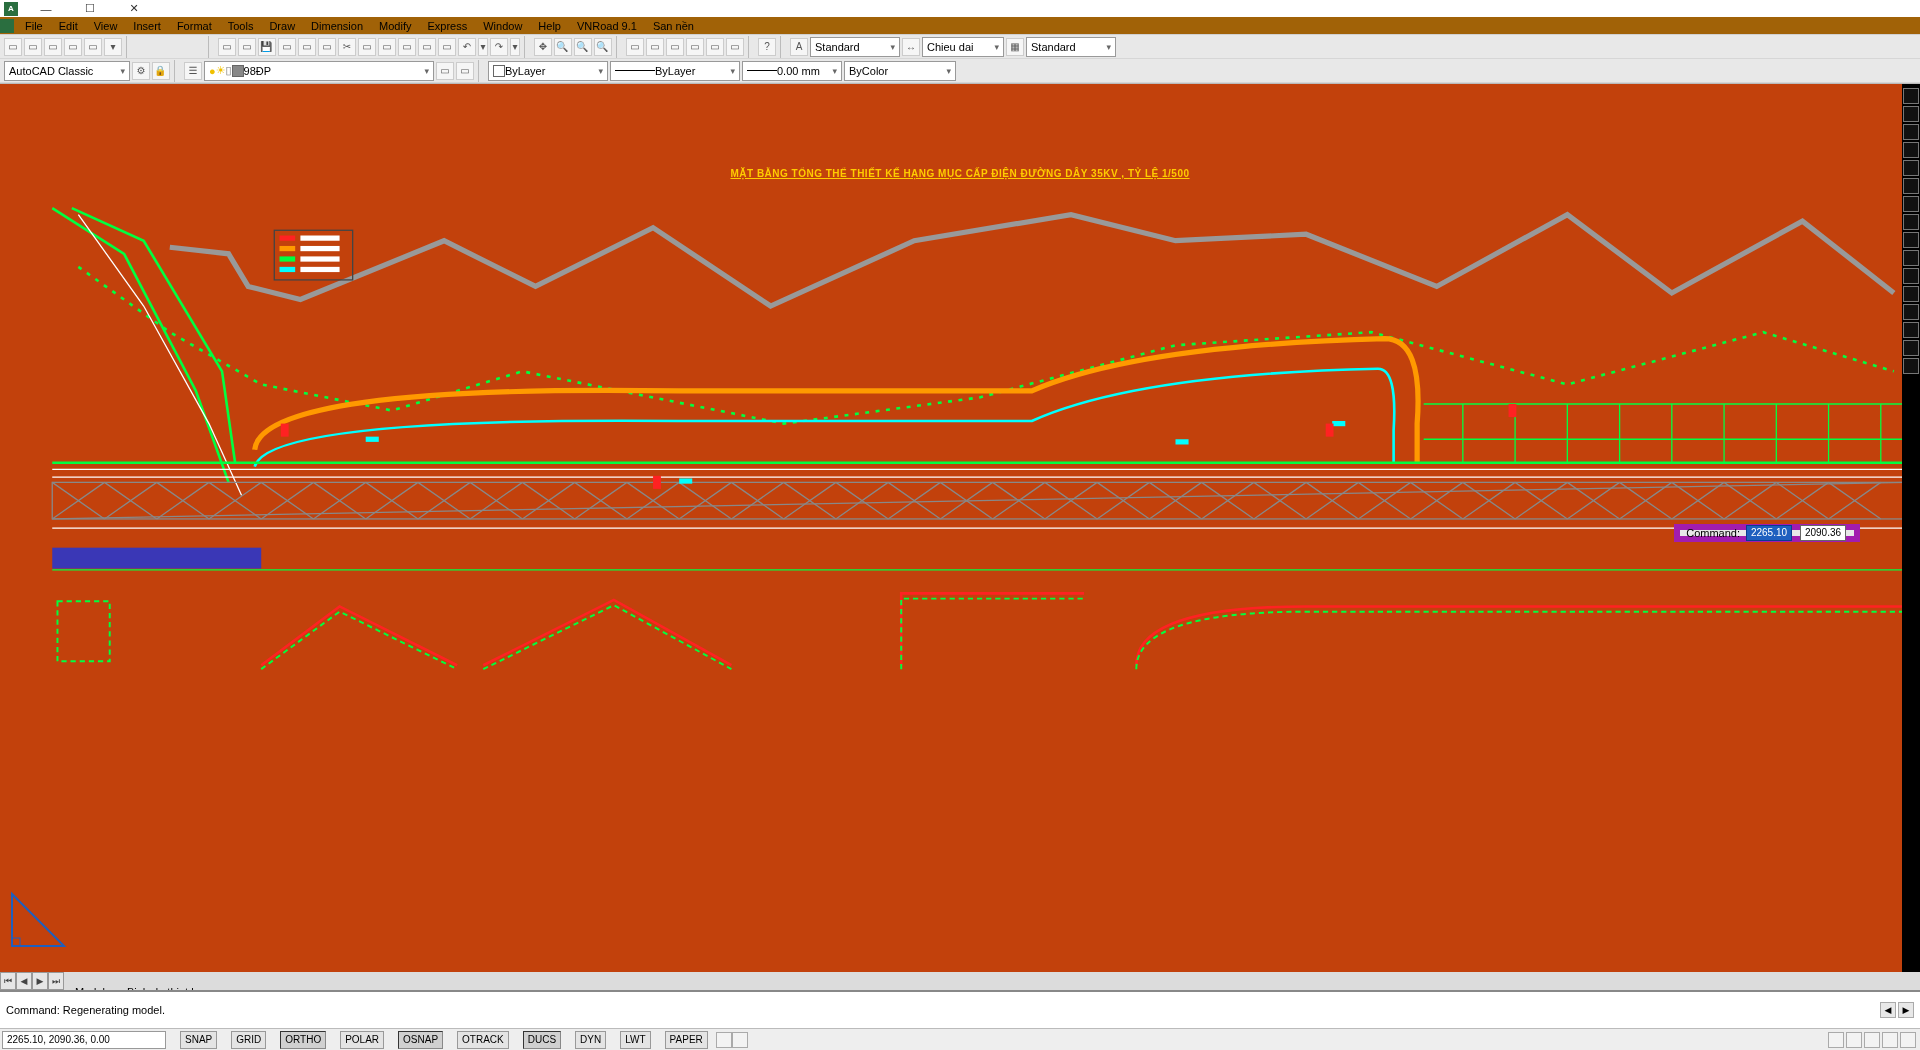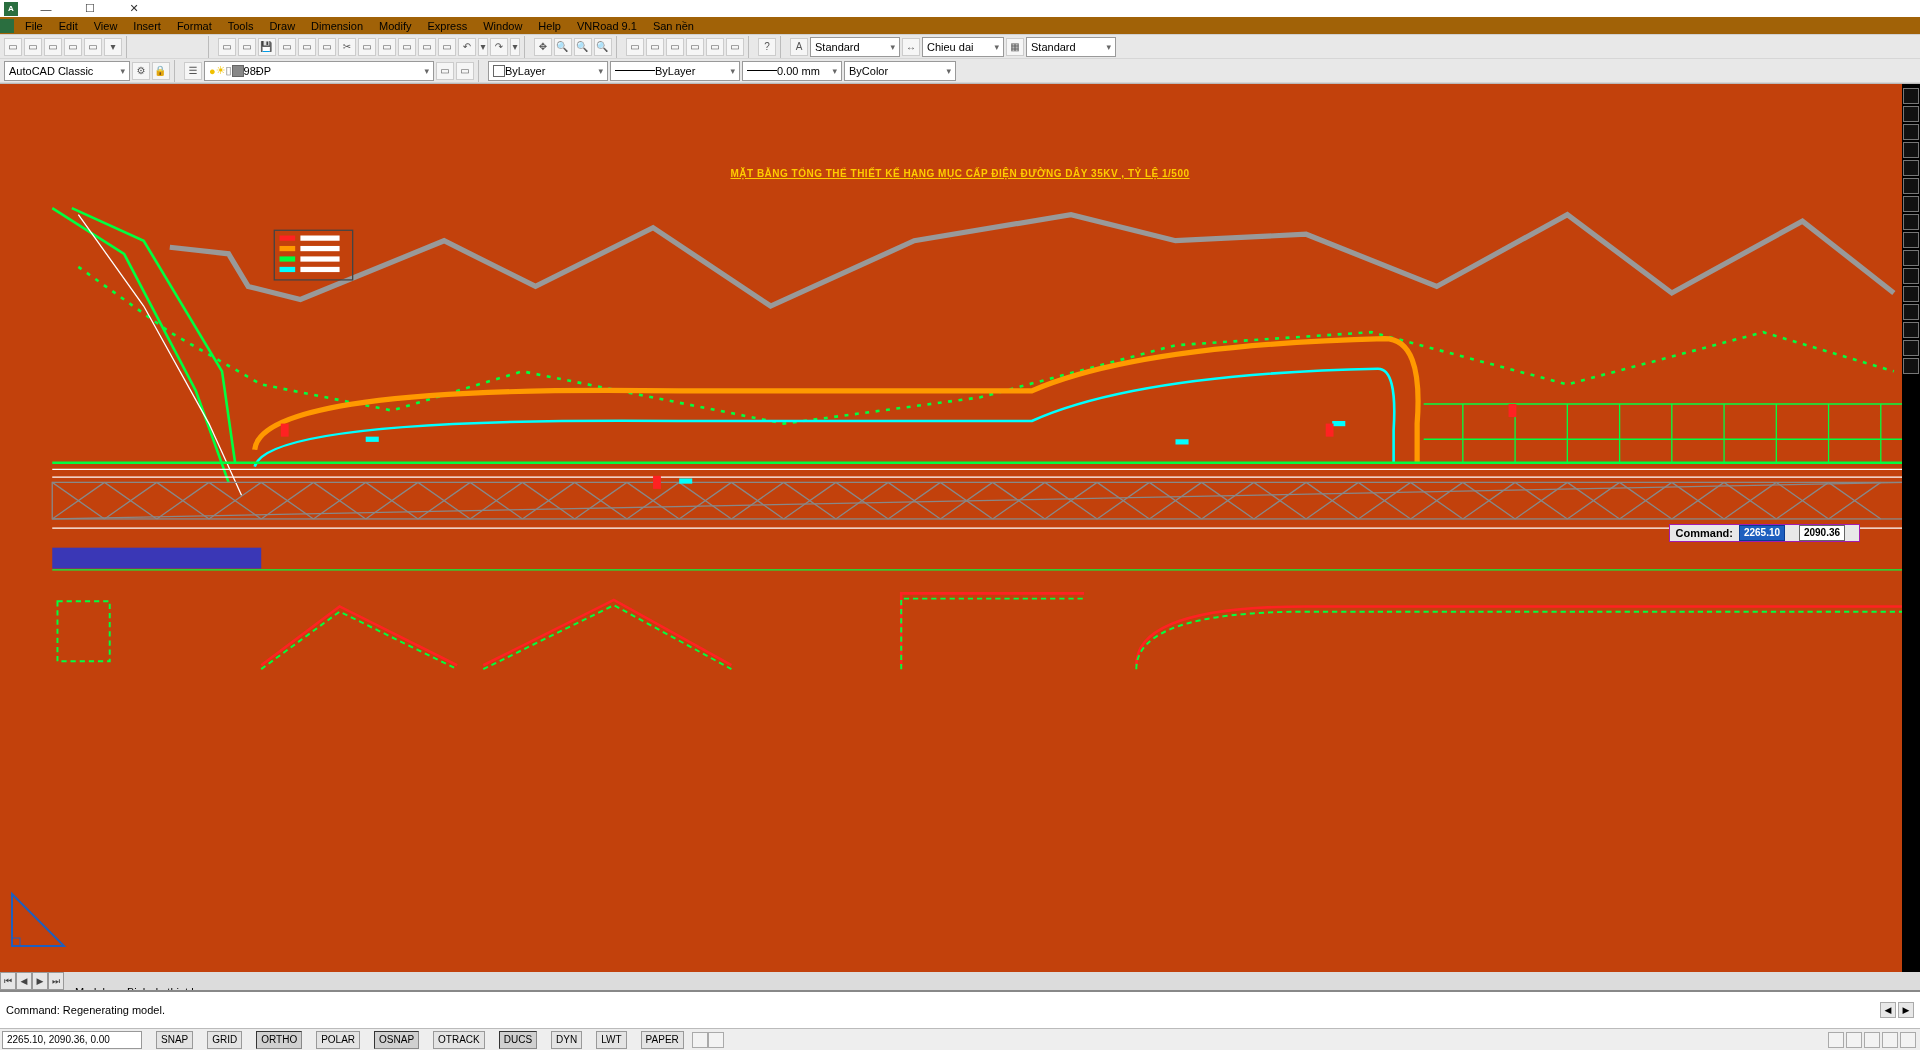--- a/index.html
+++ b/index.html
@@ -15,35 +15,35 @@
 .trow { height: 24px; display: flex; align-items: center; padding: 0 4px; gap: 2px; border-bottom: 1px solid #d6d6d6; }
 .tbtn { width: 18px; height: 18px; background: #f6f6f6; border: 1px solid #ccc; display: flex; align-items: center; justify-content: center; font-size: 10px; color: #555; }
 .sep { width: 6px; height: 22px; border-left: 1px solid #bbb; margin: 0 2px; }
 .dd { height: 20px; background: #fff; border: 1px solid #999; display: flex; align-items: center; padding: 0 4px; color: #000; overflow: hidden; white-space: nowrap; }
 .dd .arr { margin-left: auto; color: #666; font-size: 9px; }
 .swatch { width: 12px; height: 12px; border: 1px solid #666; }
 .canvas-wrap { flex: 1; position: relative; background: #c2410c; overflow: hidden; padding-left: 12px; }
 .canvas { position: absolute; inset: 0; }
 .rpanel { position: absolute; right: 0; top: 0; width: 18px; height: 100%; background: #000; display: flex; flex-direction: column; align-items: center; gap: 2px; padding-top: 4px; }
 .rpanel .ric { width: 16px; height: 16px; border: 1px solid #777; background: #111; }
-.cmdfloat { position: absolute; right: 60px; top: 440px; background: #e8e8e8; border: 1px solid #a21caf; display: flex; align-items: center; height: 18px; font-weight: bold; }
+.cmdfloat { position: absolute; right: 60px; top: 440px; background: #e8e8e8; border: 6px solid #a21caf; display: flex; align-items: center; height: 18px; }
 .cmdfloat .lbl { padding: 0 6px; color: #000; }
-.cmdfloat .val { height: 16px; width: 46px; border: 1px solid #666; background: #fff; text-align: center; line-height: 14px; margin-right: 14px; font-size: 10px; }
+.cmdfloat .val { height: 16px; width: 46px; border: 1px solid #666; background: #fff; text-align: center; line-height: 14px; margin-right: 8px; font-size: 10px; }
 .cmdfloat .val.sel { background: #1e5fbf; color: #fff; border-color: #0a3c90; }
 .ucs-tri { position: absolute; left: 8px; bottom: 40px; }
 .tabs { position: absolute; left: 0; bottom: 0; height: 18px; width: 100%; background: #dcdcdc; display: flex; align-items: stretch; }
 .tabs .nav { display: flex; }
 .tabs .nav .nb { width: 16px; height: 18px; background: #e6e6e6; border: 1px solid #999; display: flex; align-items: center; justify-content: center; font-size: 9px; color: #444; }
 .tabs .tab { padding: 0 10px; display: flex; align-items: center; border: 1px solid #999; border-bottom: none; background: #d0d0d0; margin-top: 19px; color: #000; }
 .tabs .tab.active { background: #fff; }
 .cmdarea { height: 38px; background: #fff; border-top: 2px solid #888; display: flex; align-items: center; padding: 2px 6px; font-family: Consolas, monospace; font-size: 12px; color: #000; }
 .cmdarea .scroll { margin-left: auto; display: flex; gap: 2px; }
 .cmdarea .sbtn { width: 16px; height: 16px; background: #e8e8e8; border: 1px solid #aaa; display: flex; align-items: center; justify-content: center; font-size: 9px; }
 .statusbar { height: 22px; background: #eee; border-top: 1px solid #bbb; display: flex; align-items: center; color: #000; }
-.statusbar .coords { width: 140px; border: 1px solid #999; background: #fff; height: 18px; margin-left: 2px; padding: 0 4px; line-height: 16px; font-size: 10px; }
+.statusbar .coords { width: 164px; border: 1px solid #999; background: #fff; height: 18px; margin-left: 2px; padding: 0 4px; line-height: 16px; font-size: 10px; }
 .statusbar .sbtn { border: 1px solid #999; background: #e4e4e4; height: 18px; padding: 0 4px; margin-left: 14px; line-height: 16px; font-size: 10px; }
 .statusbar .sbtn.on { background: #d0d0d0; border: 1px inset #888; }
 .statusbar .right { margin-left: auto; display: flex; gap: 2px; padding-right: 4px; }
 .statusbar .ic { width: 16px; height: 16px; border: 1px solid #aaa; background: #f3f3f3; }
 svg { display: block; }
 .dtitle { position: absolute; left: 50%; top: 84px; transform: translateX(-50%); color: #ffcc00; font-weight: bold; font-size: 10px; text-decoration: underline; letter-spacing: 0.5px; white-space: nowrap; }
 </style>
 </head>
 <body>
 

